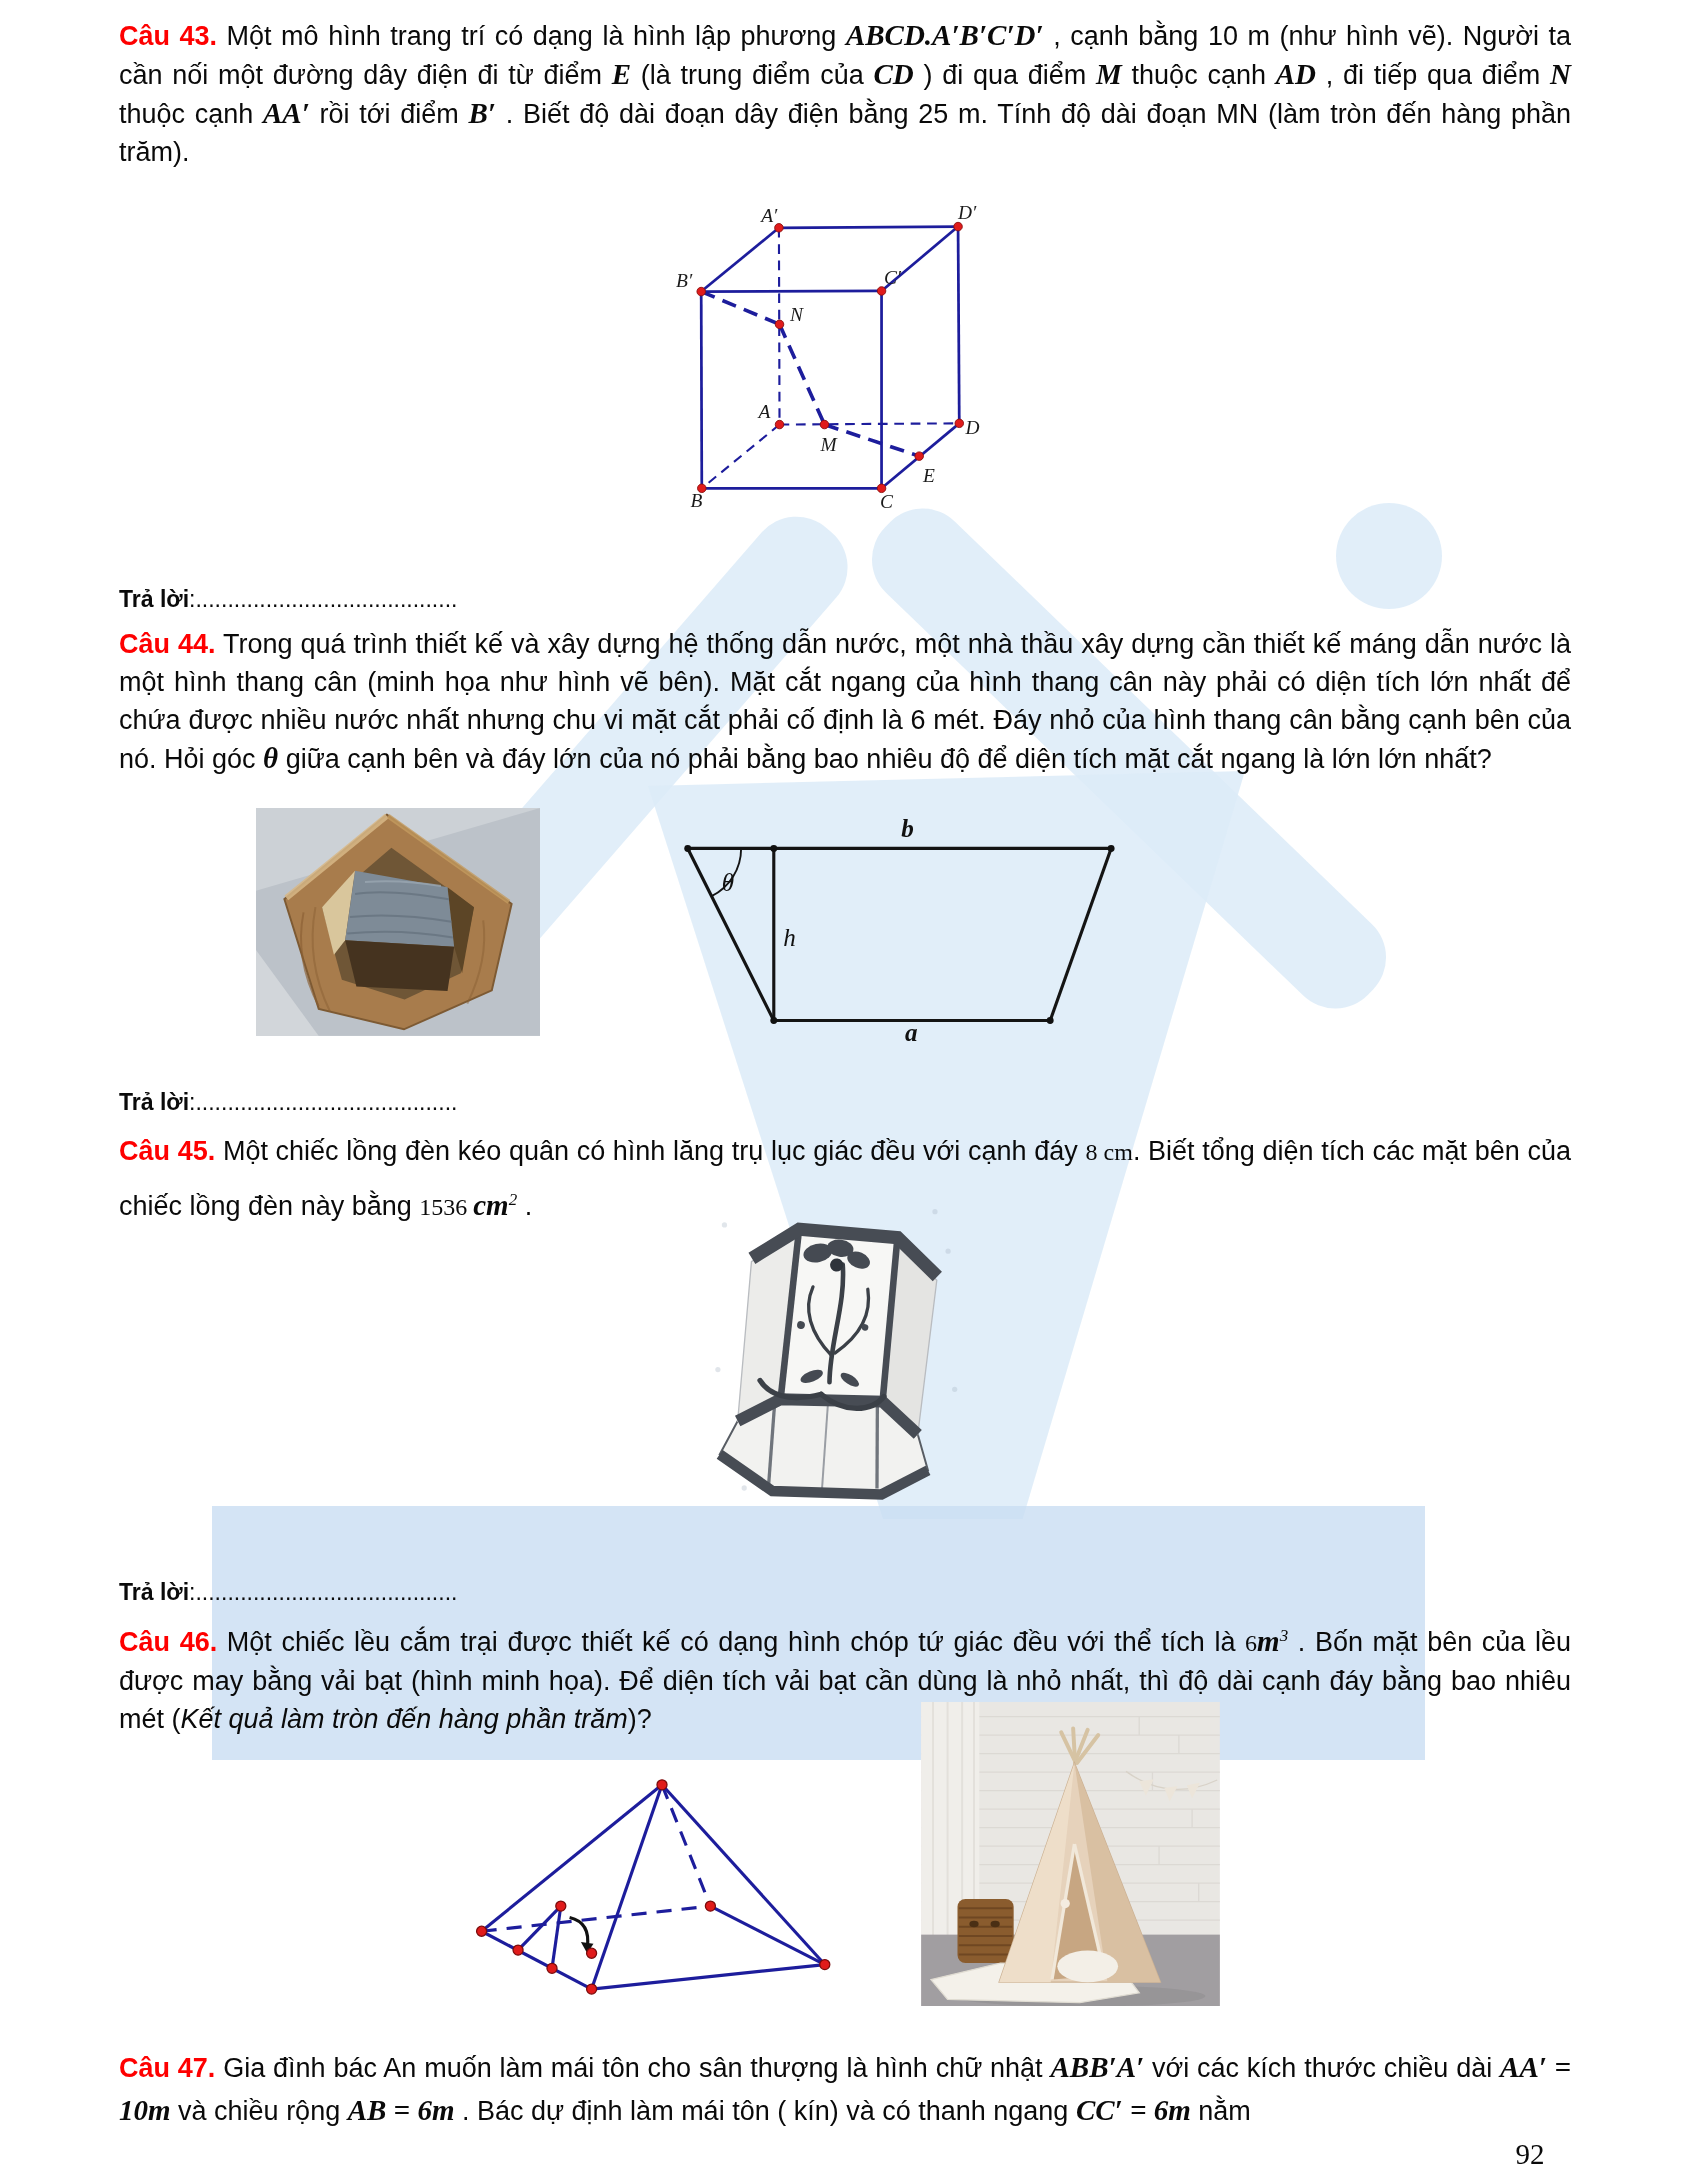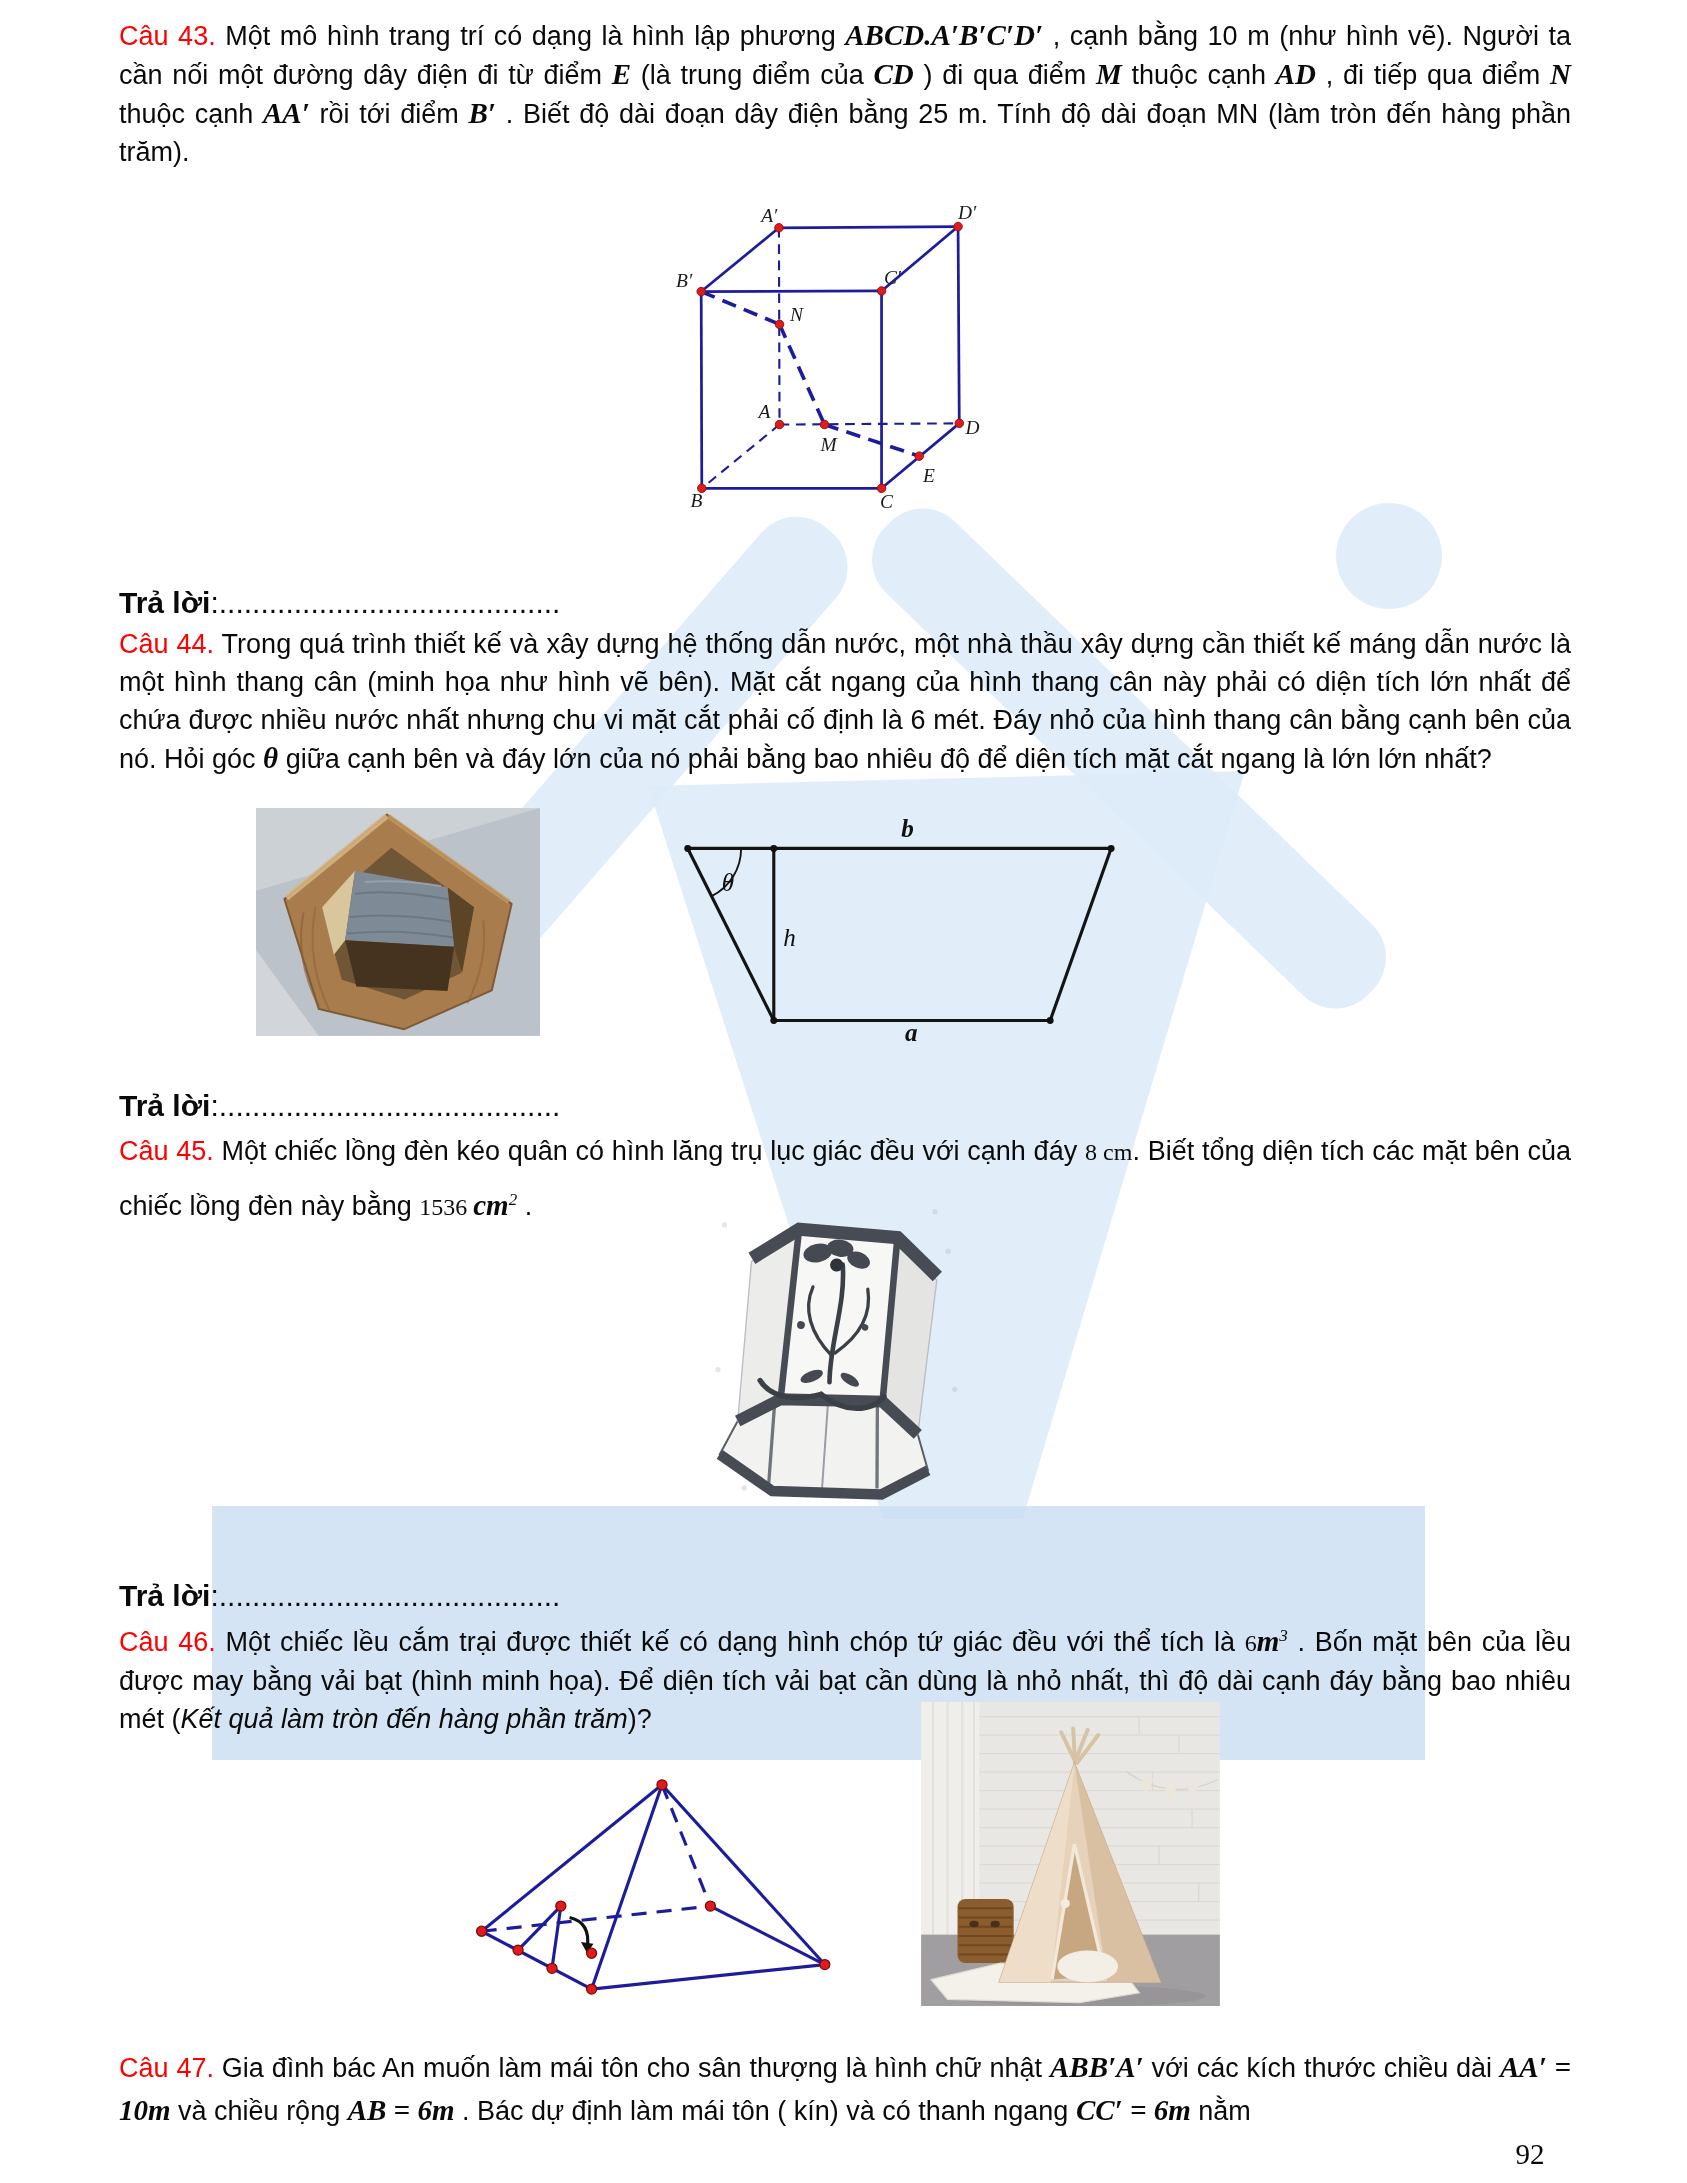--- a/index.html
+++ b/index.html
@@ -9,22 +9,22 @@
   .wm{position:absolute;z-index:0;}
   .wm-bar{background:#dcebf8;border-radius:46px;opacity:.85;}
   .wm-dot{background:#dcebf8;border-radius:50%;opacity:.85;}
   .wm-v{background:#dcebf8;opacity:.85;clip-path:polygon(3% 2%,97% 0%,62% 100%,40% 100%);}
   .wm-band{background:#c9ddf2;opacity:.8;}
   .wm-text{font-weight:900;font-size:198px;letter-spacing:36px;color:#e7eff9;
            font-family:"Liberation Sans",sans-serif;white-space:nowrap;z-index:1;}
   
   .para{position:absolute;left:119px;width:1452px;font-size:27px;line-height:38px;
         text-align:justify;z-index:2;}
-  .ans{position:absolute;left:119px;font-size:30px;z-index:2;}
-  .lbl{color:#fe0000;font-weight:400;}
+  .ans{position:absolute;left:119px;font-size:23px;z-index:2;}
+  .lbl{color:#fe0000;font-weight:700;}
   .b{font-weight:700;}
   .t{}
   .i{font-style:italic;margin-top:25px;}
   .m,.mi{font-family:"Liberation Serif",serif;font-style:italic;font-size:29px;font-weight:bold;}
   .mr{font-family:"Liberation Serif",serif;font-size:24px;}
   .sup{font-family:"Liberation Serif",serif;font-style:italic;font-size:17px;vertical-align:super;}
   .fig{position:absolute;z-index:3;}
   .cube-label{font-family:"Liberation Serif",serif;font-style:italic;font-size:32px;fill:#1b1b1b;}
   .geo-label{font-family:"Liberation Serif",serif;font-style:italic;font-size:40px;fill:#111;}
   #pagenum{position:absolute;left:1497px;top:2138px;width:66px;text-align:center;

